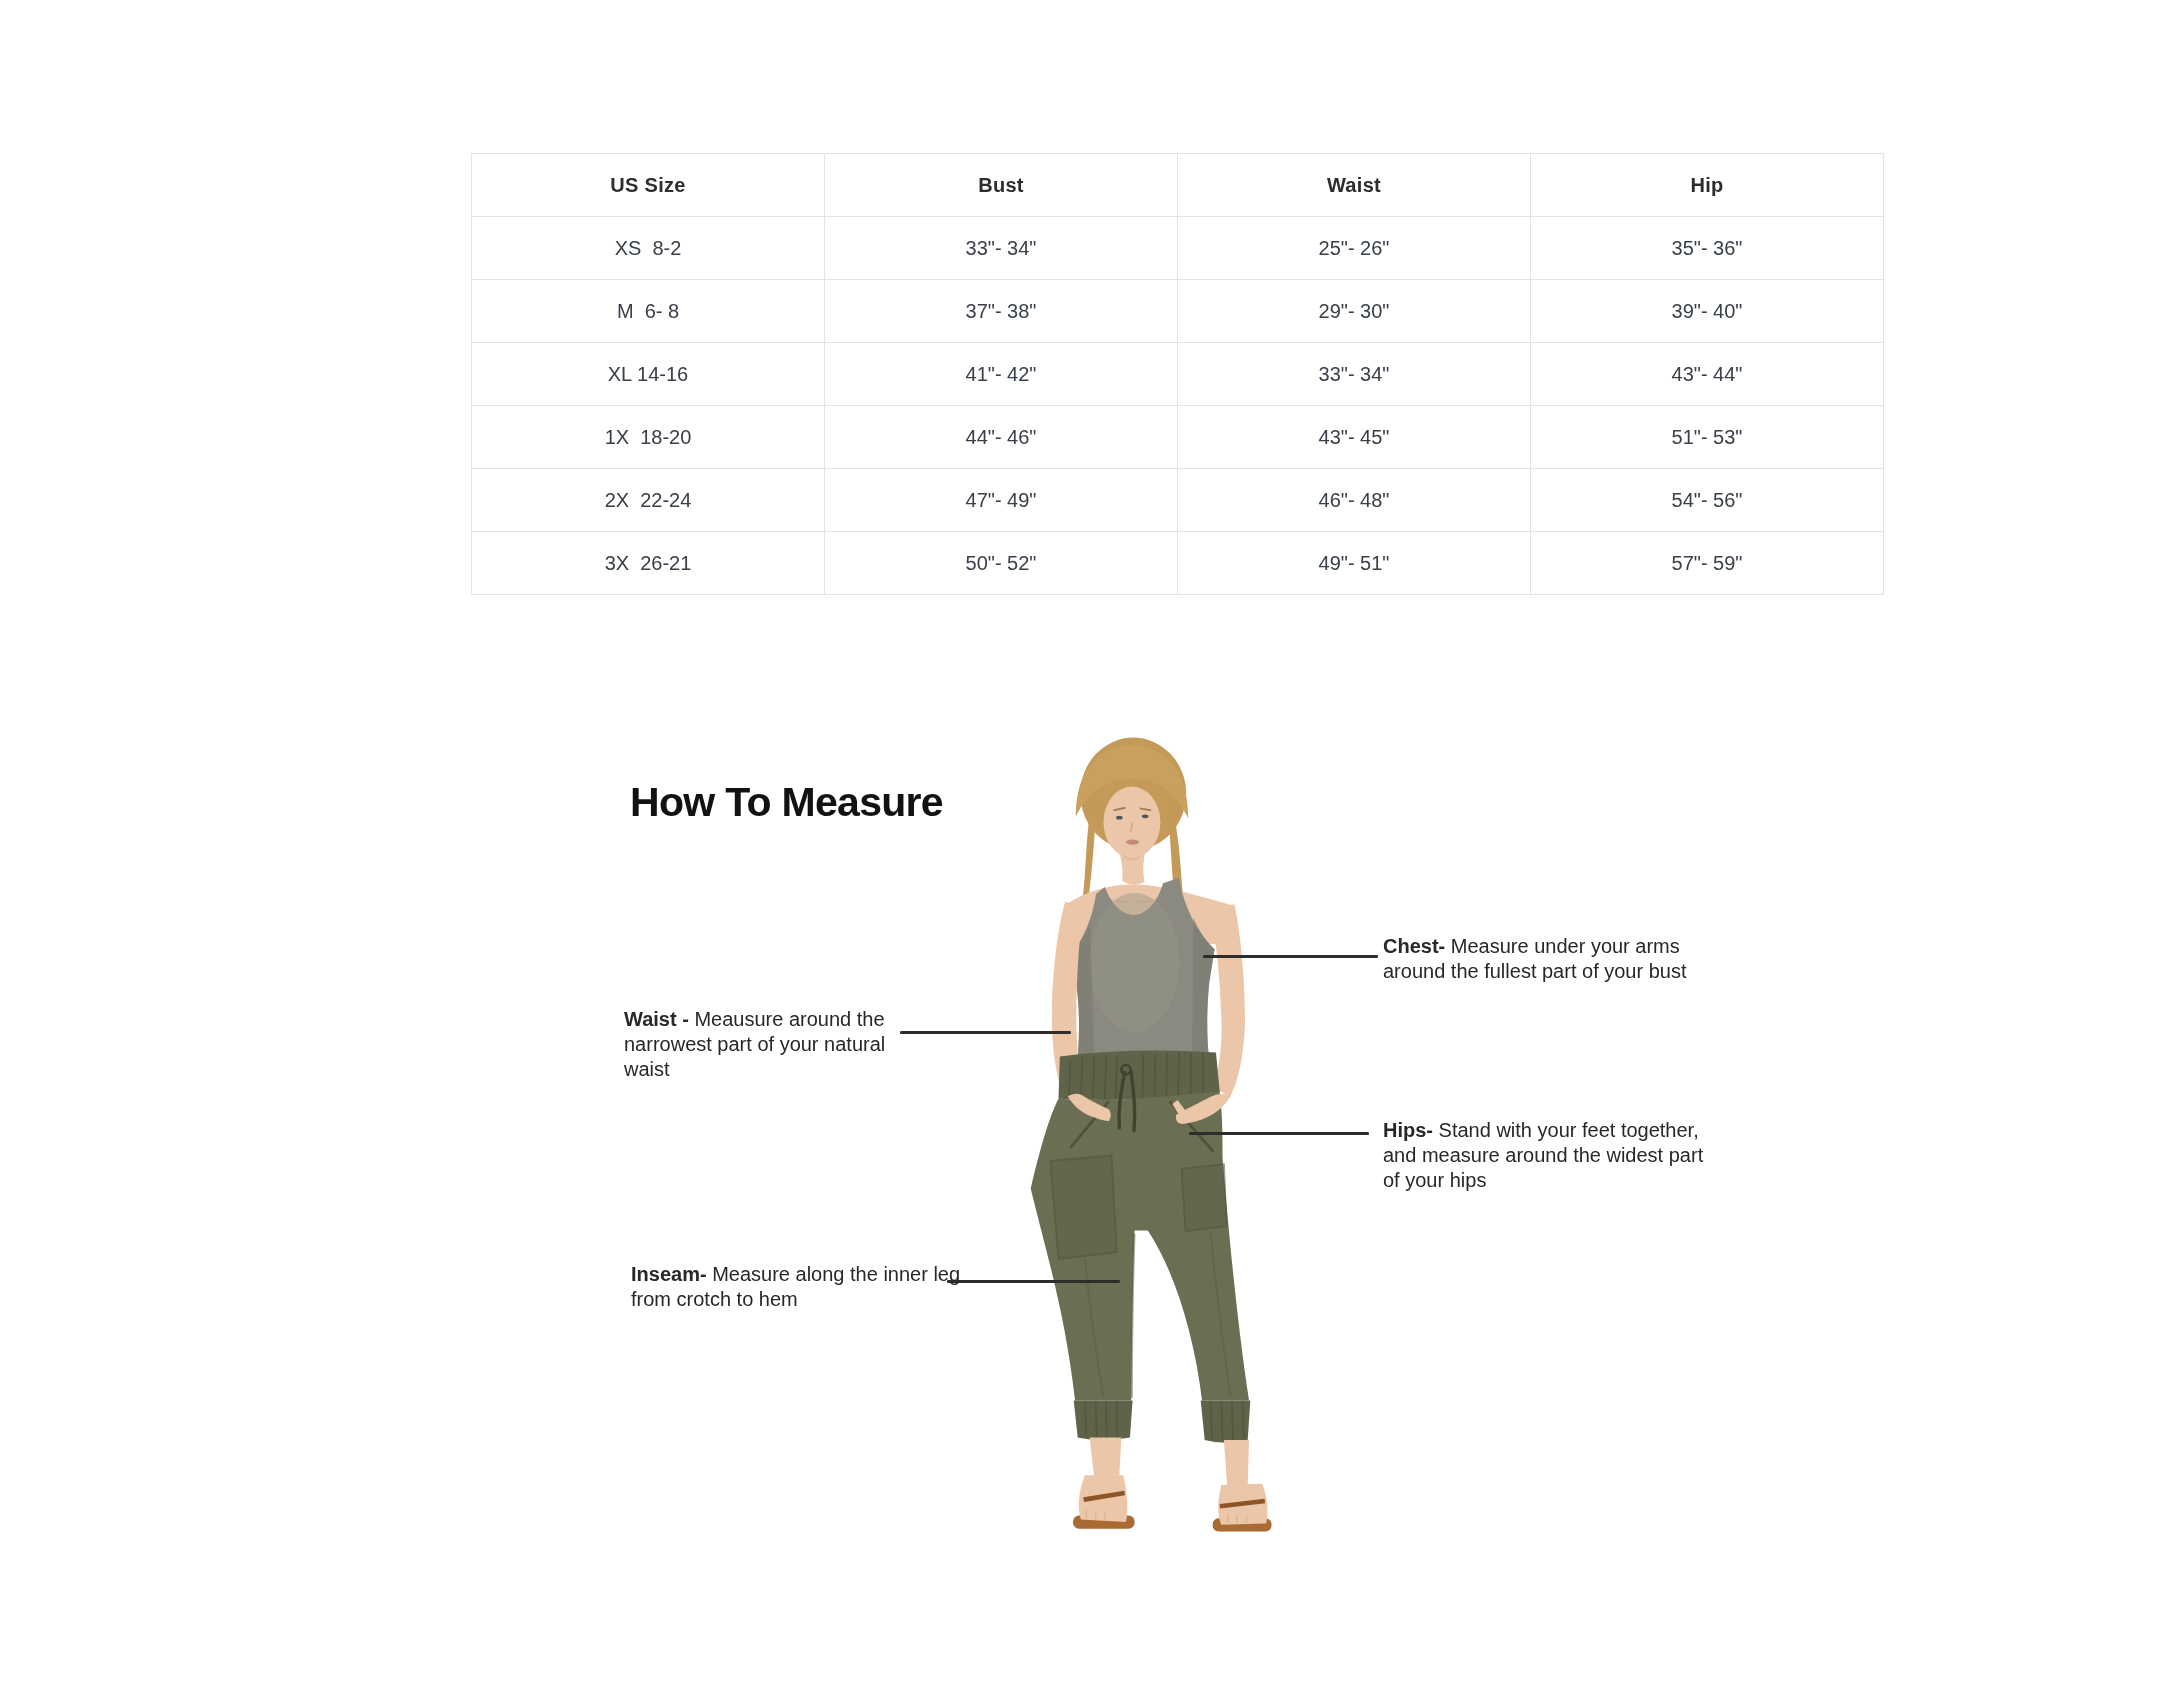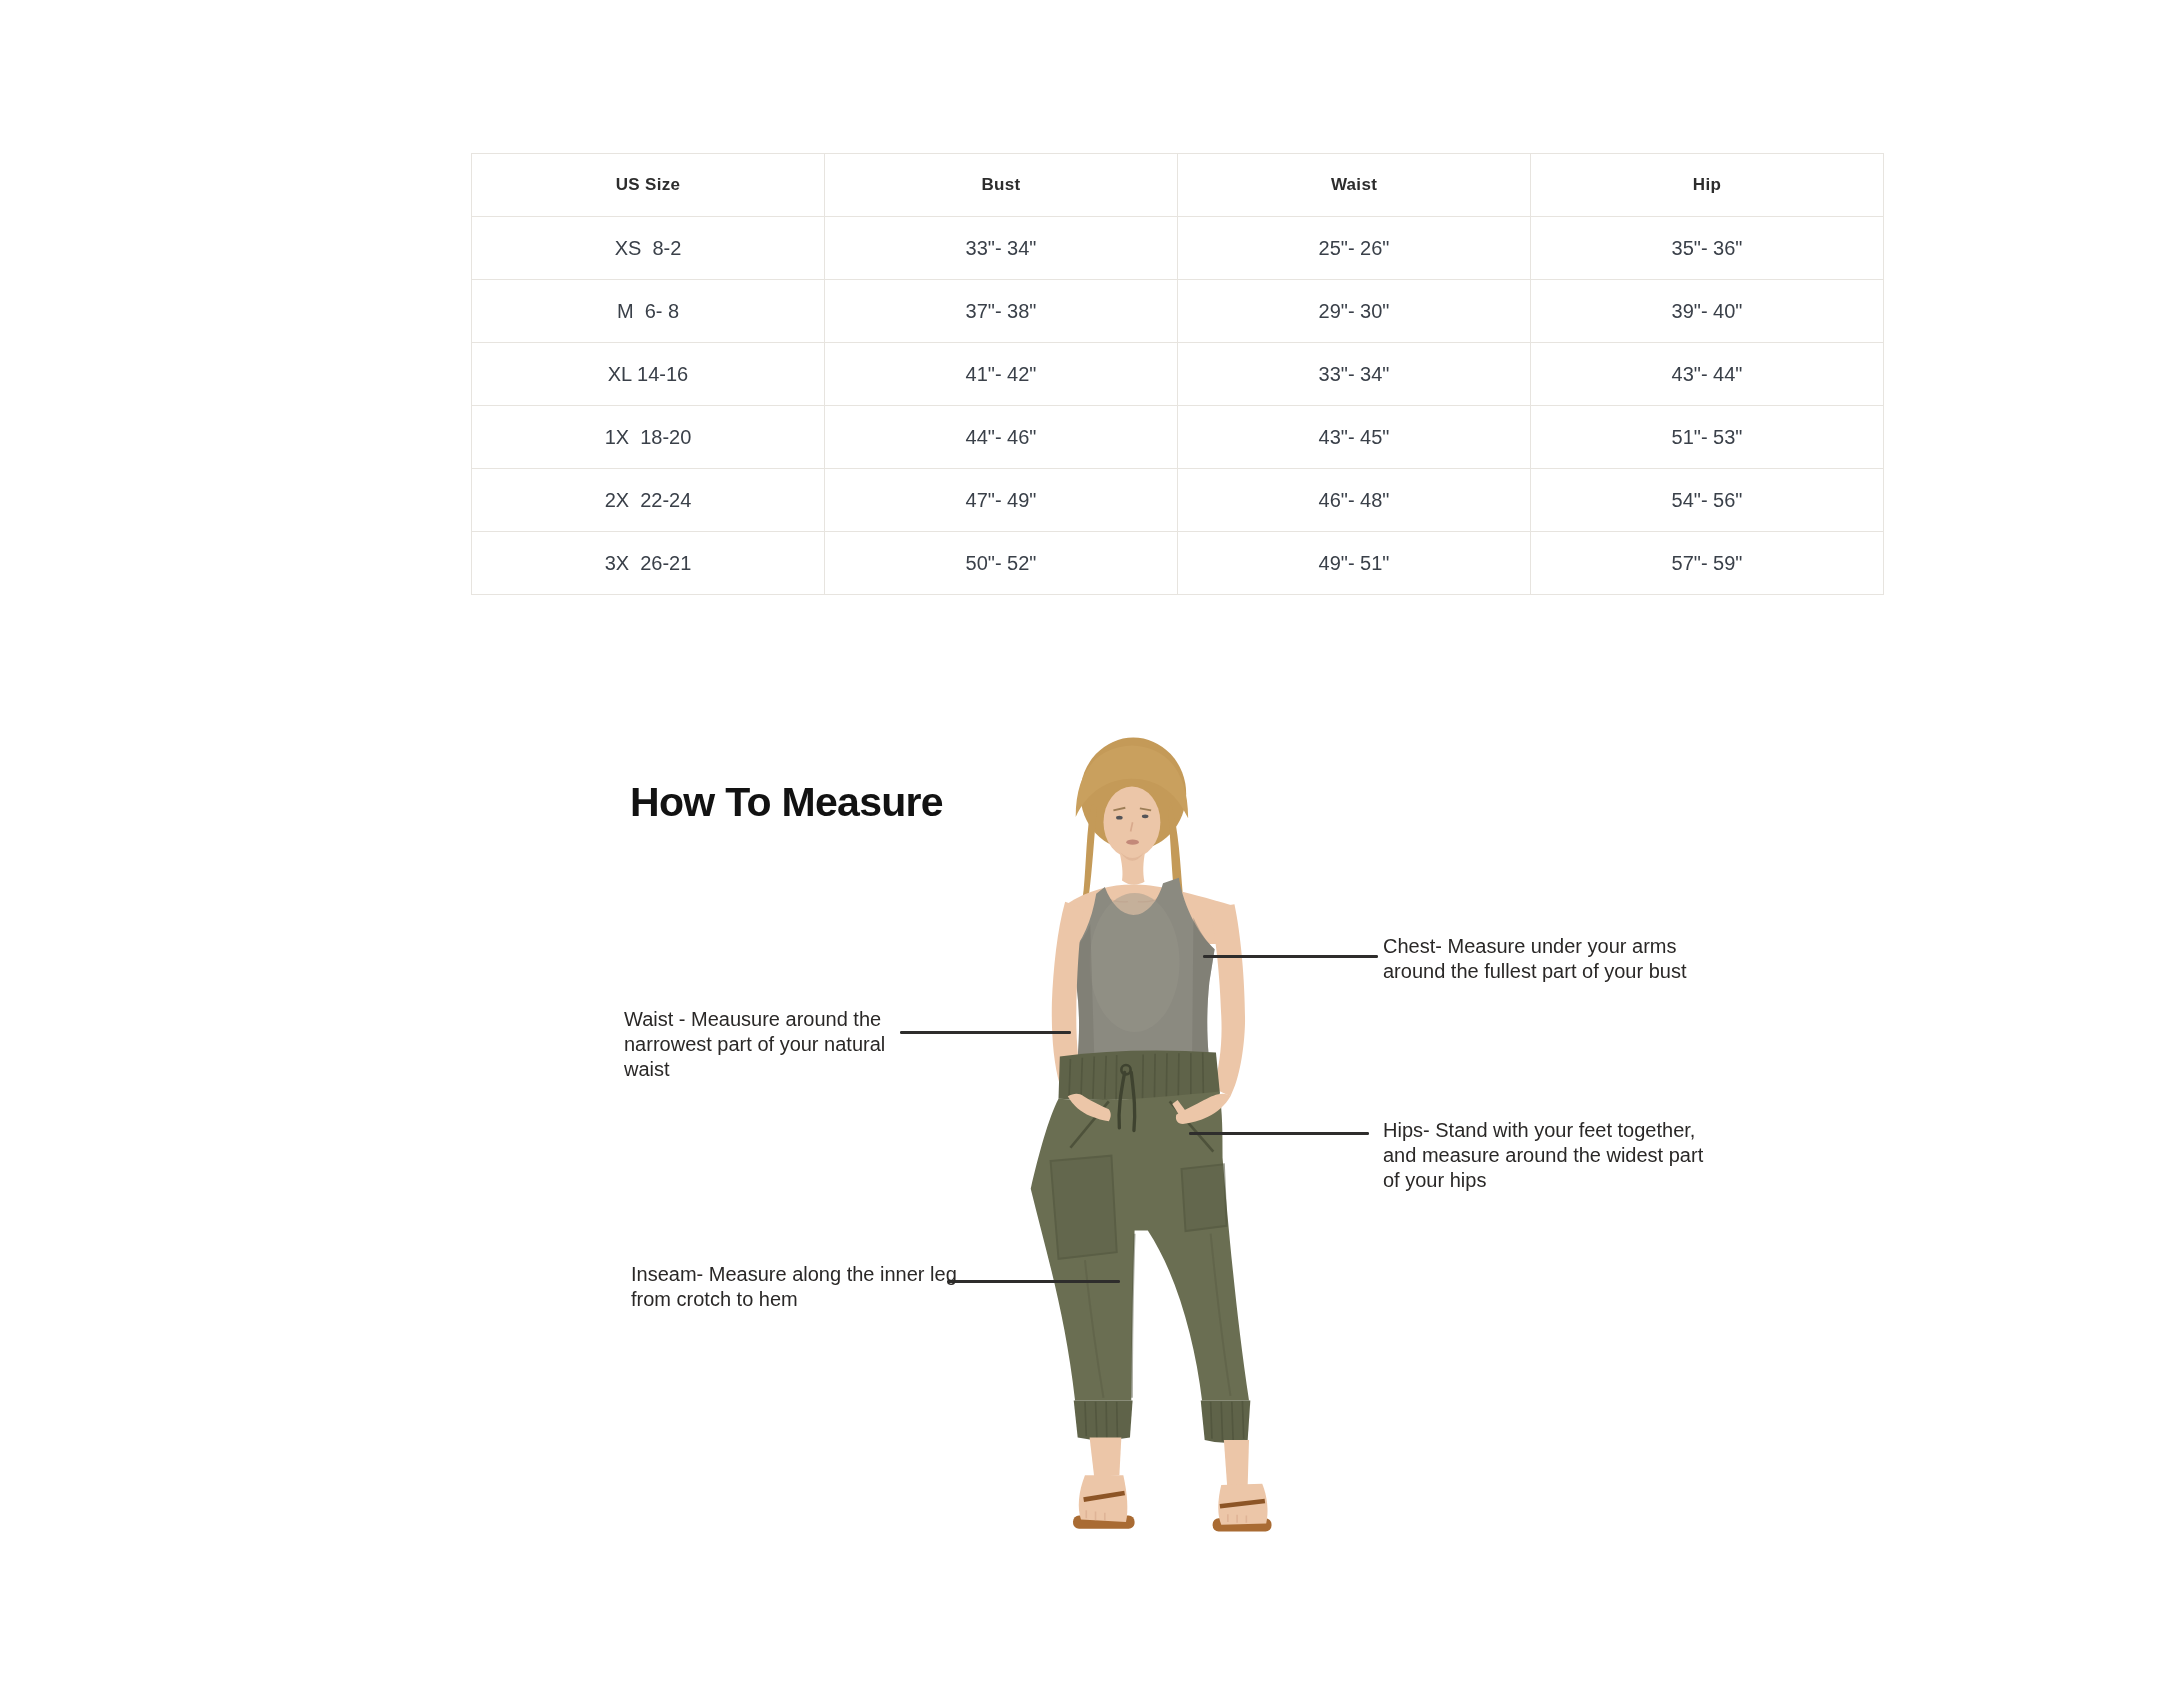--- a/index.html
+++ b/index.html
@@ -20,34 +20,34 @@
   .size-table{
     position:absolute; left:471px; top:153px; width:1413px;
     border-collapse:collapse; table-layout:fixed;
   }
   .size-table th, .size-table td{
     border:0.7px solid var(--table_border);
     text-align:center; vertical-align:middle;
     height:62px; padding:0;
   }
   .size-table th{
-    font-size:17px; font-weight:bold; color:var(--header_text); letter-spacing:0.3px;
+    font-size:20px; font-weight:bold; color:var(--header_text); letter-spacing:0.3px;
   }
   .size-table td{
     font-size:20px; color:var(--table_text); white-space:pre;
   }
   
   .htm-title{
     position:absolute; left:630px; top:779px;
     font-size:41px; font-weight:bold; color:var(--title); letter-spacing:-0.7px;
   }
   .note{
     position:absolute; font-size:20px; line-height:25px; color:var(--text);
   }
-  .note b{font-weight:normal; color:var(--text);}
+  .note b{font-weight:bold; color:var(--text);}
   .note-chest{left:1383px; top:934px; width:347px;}
   .note-waist{left:624px;  top:1007px; width:278px;}
   .note-hips{left:1383px;  top:1118px; width:327px;}
   .note-inseam{left:631px; top:1262px; width:334px;}
   .leader{
     position:absolute; height:3.3px; background:var(--line); border-radius:1.3px;
   }
   .leader-chest{left:1203px; top:955px; width:175px;}
   .leader-waist{left:900px; top:1031px; width:171px;}
   .leader-hips{left:1189px;  top:1132px; width:180px;}

